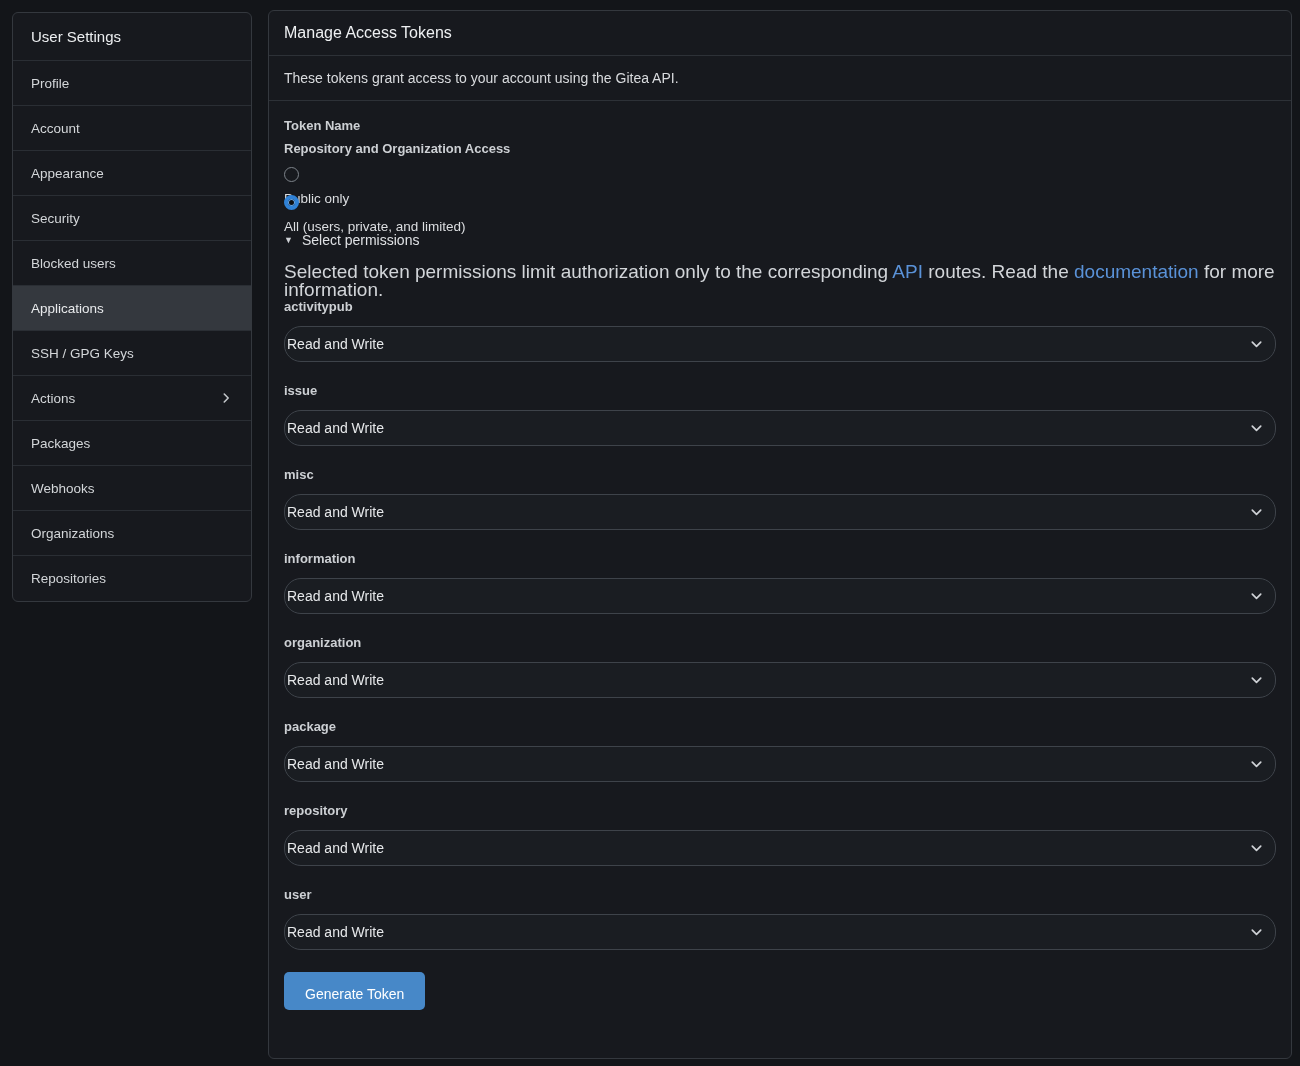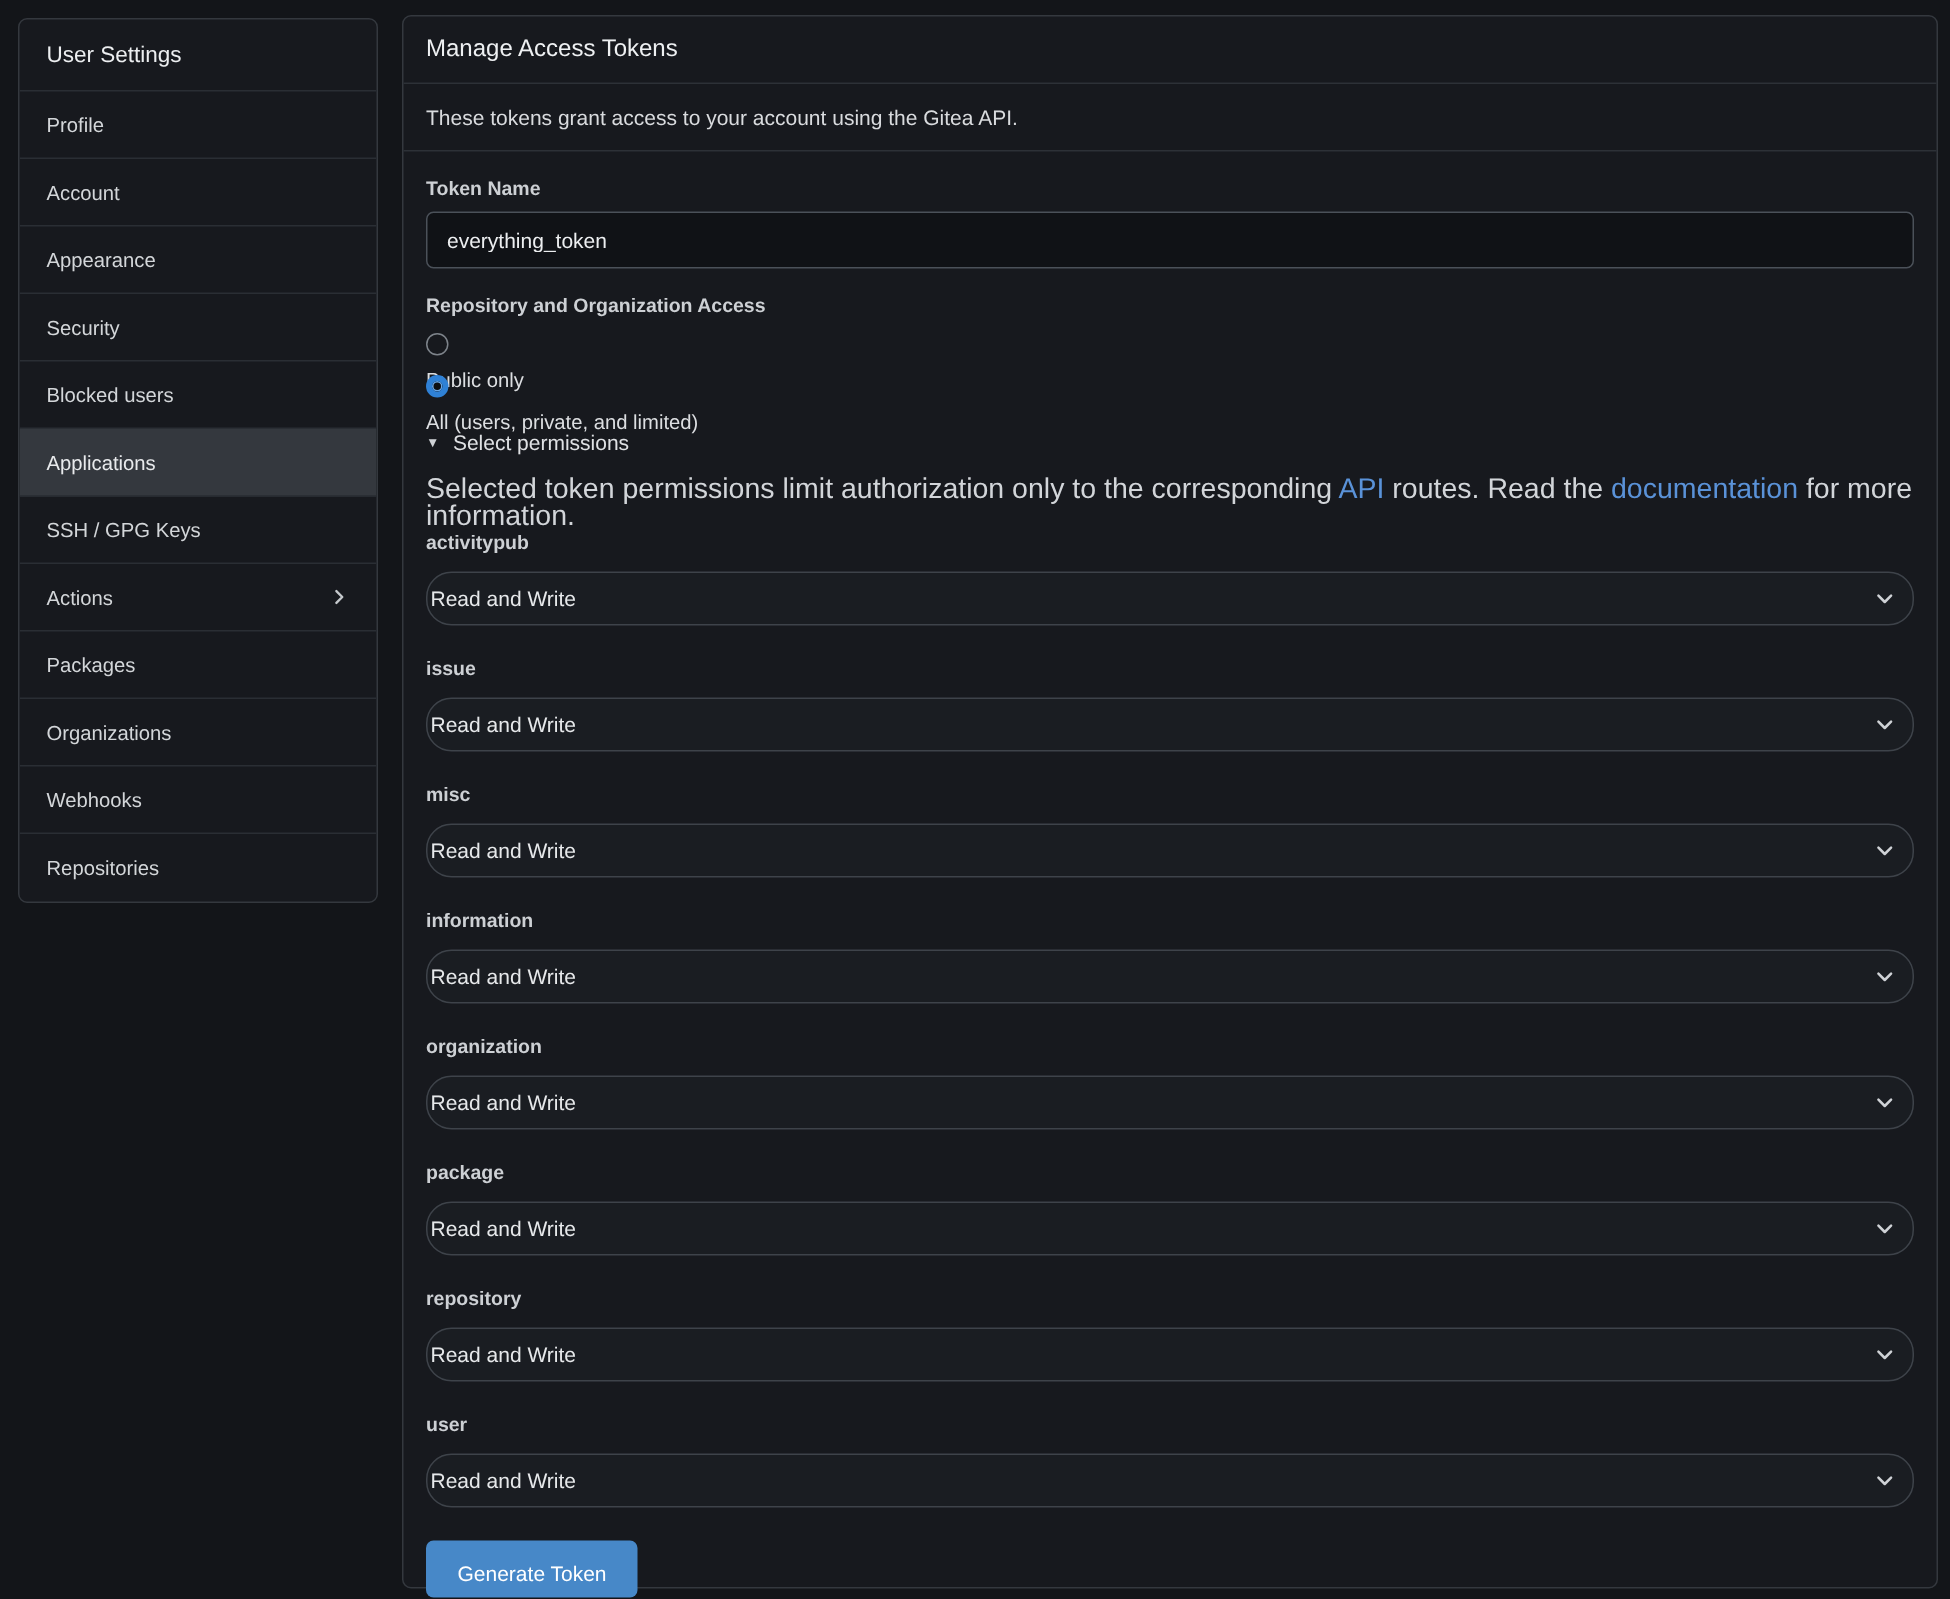--- a/index.html
+++ b/index.html
@@ -206,44 +206,43 @@
             <polyline points="6 3.5 10.5 8 6 12.5"></polyline>
           </svg>
   </div>
 
   <div class="sb-item">
     <span class="sb-item-label">Packages</span>
 
   </div>
 
   <div class="sb-item">
+    <span class="sb-item-label">Webhooks</span>
+
+  </div>
+
+  <div class="sb-item">
     <span class="sb-item-label">Organizations</span>
-
-  </div>
-
-  <div class="sb-item">
-    <span class="sb-item-label">Webhooks</span>
 
   </div>
 
   <div class="sb-item">
     <span class="sb-item-label">Repositories</span>
 
   </div>
 </nav>
   </aside>
 
   <main class="panel">
     <div class="panel-header">Manage Access Tokens</div>
     <div class="panel-desc">These tokens grant access to your account using the Gitea API.</div>
     <div class="panel-body">
 
 
       <label class="field-label">Token Name</label>
-      <input class="text-input" type="text" value="everything_token" style="">
 
       <div class="field-label access-label">Repository and Organization Access</div>
       <div id="radio-group">
   <label class="radio-row">
     <span class="radio"></span>
     <span class="radio-label">Public only</span>
   </label>
 
   <label class="radio-row">
     <span class="radio selected"></span>

